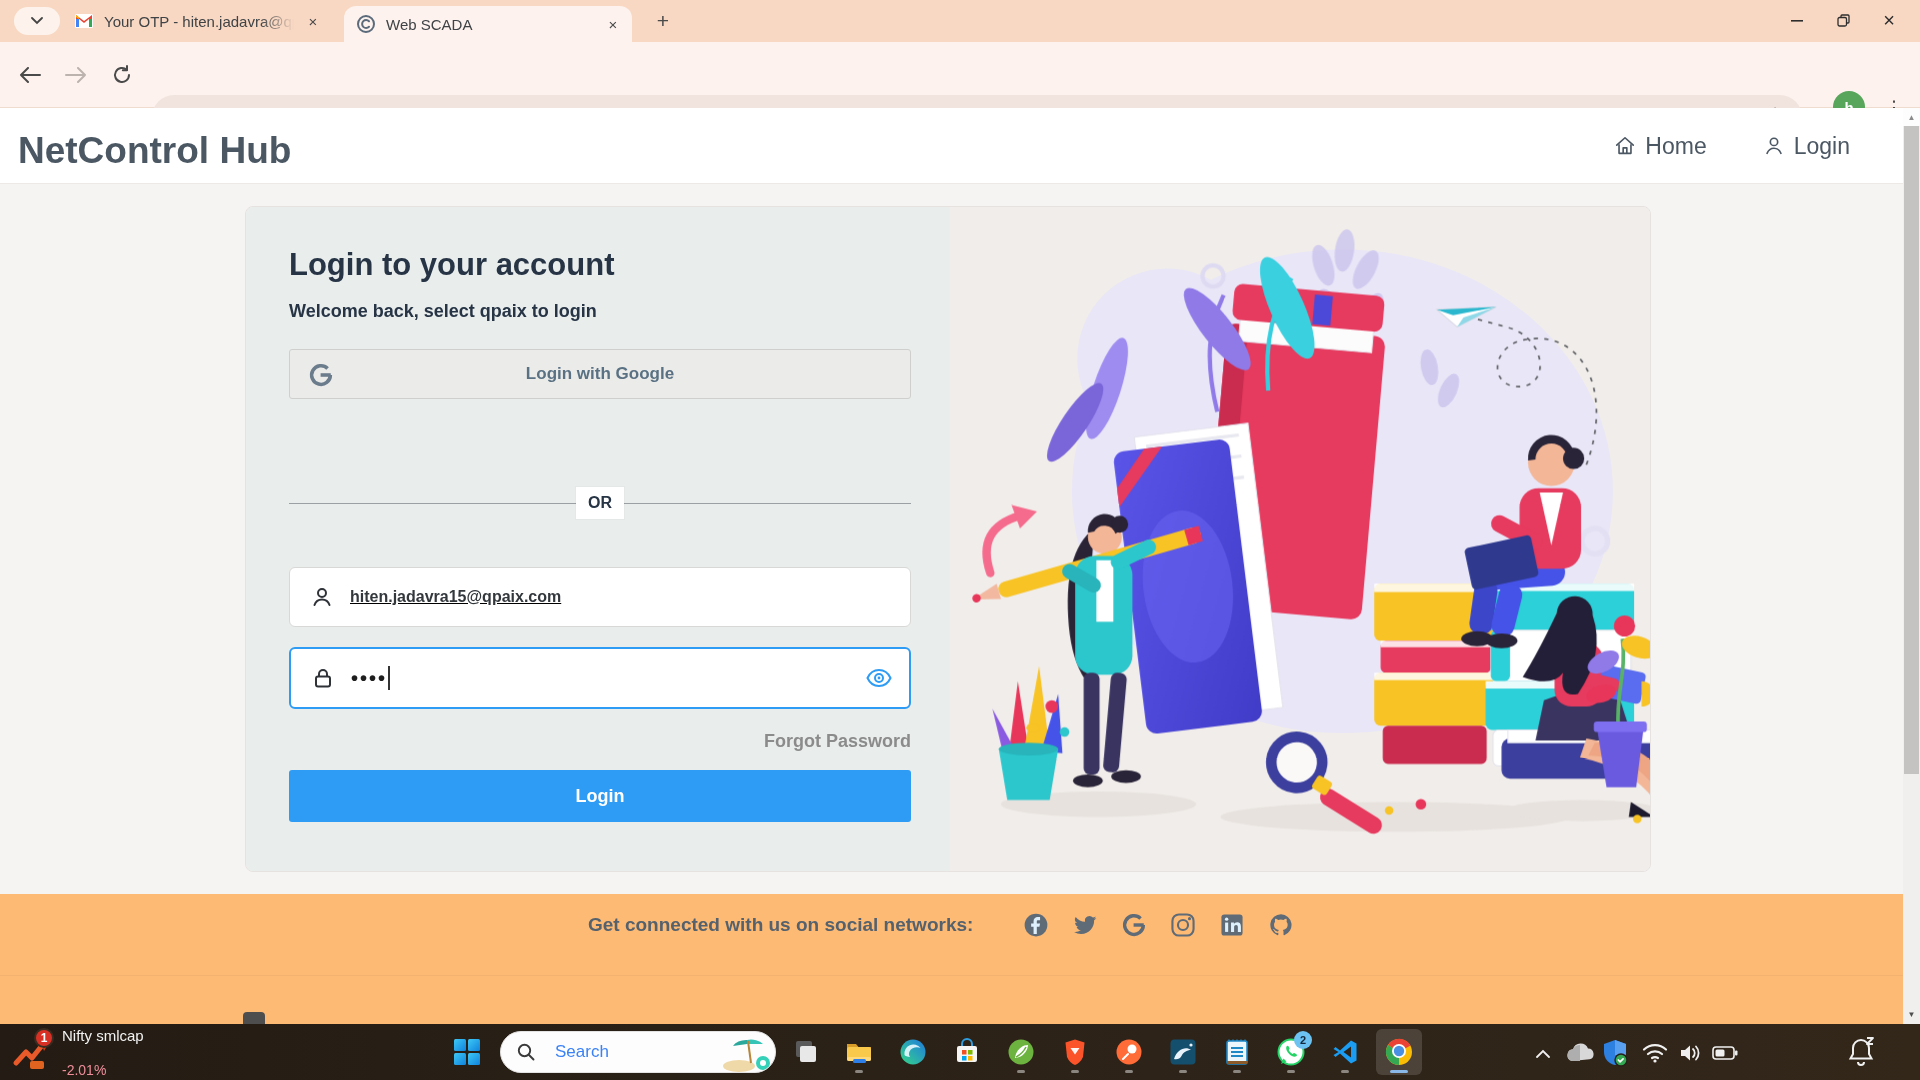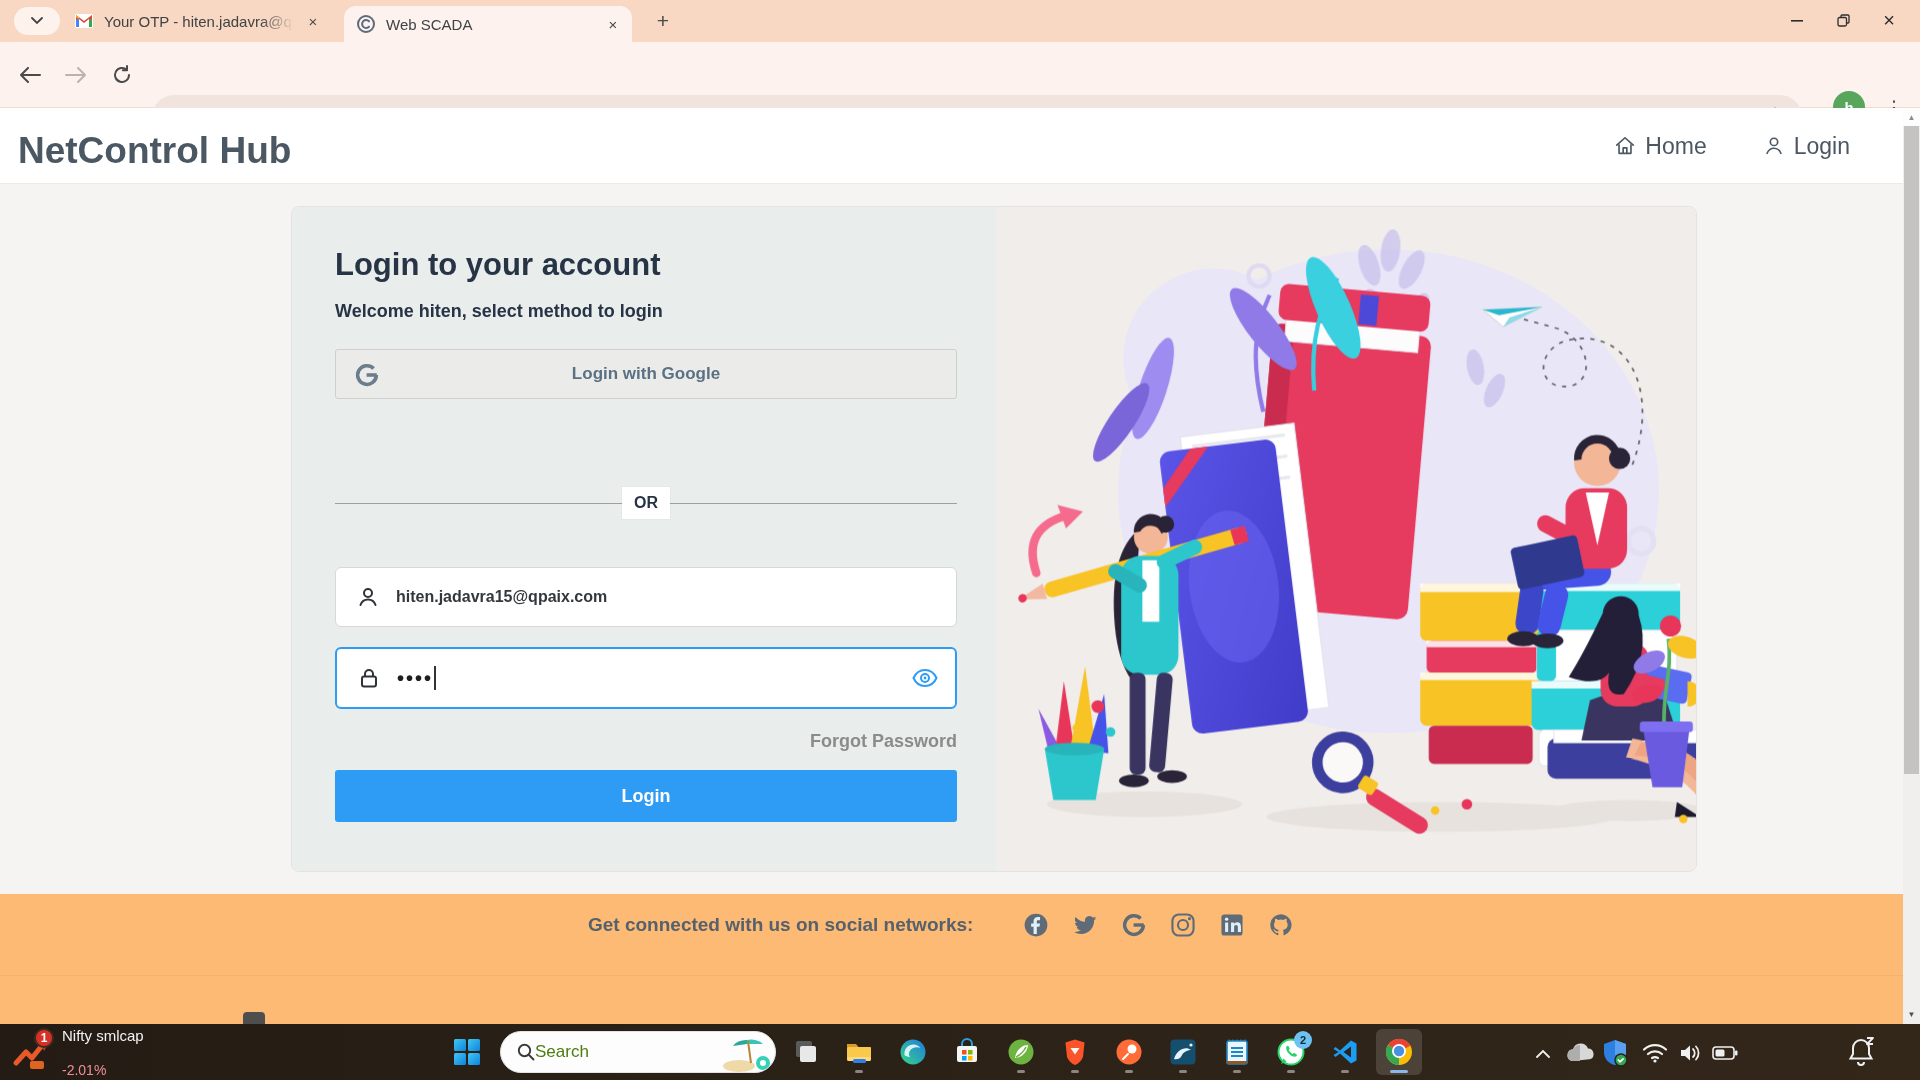--- a/index.html
+++ b/index.html
@@ -28,34 +28,34 @@
   .menu-dots { position:absolute; left:1880px; top:51px; width:28px; height:28px; color:#4a4a4a; font-size:19px; display:flex; align-items:center; justify-content:center; }
 
   
   .site-header { position:absolute; left:0; top:108px; width:1920px; height:76px; background:#ffffff; border-bottom:1px solid #ece9e6; }
   .brand { position:absolute; left:18px; top:22px; font-size:37px; font-weight:bold; color:#4b5763; }
   .site-nav { position:absolute; right:70px; top:0; height:76px; display:flex; align-items:center; gap:56px; }
   .nav-item { display:flex; align-items:center; gap:9px; font-size:23px; color:#4b5763; }
 
   
   .page-bg { position:absolute; left:0; top:184px; width:1920px; height:710px; background:#f6f4f2; }
-  .card { position:absolute; left:245px; top:206px; width:1406px; height:666px; border:1px solid #e5e2e0; border-radius:8px; overflow:hidden; display:flex;margin-left:46px; }
+  .card { position:absolute; left:245px; top:206px; width:1406px; height:666px; border:1px solid #e5e2e0; border-radius:8px; overflow:hidden; display:flex; }
   .form-pane { position:relative; width:704px; height:100%; background:#e9edec; }
   .illu-pane { position:relative; flex:1; background:#f1edea; }
   .fw { position:absolute; left:43px; width:622px; }
   .login-title { top:40px; font-size:31px; font-weight:bold; color:#263445; }
   .login-sub { top:94px; font-size:18px; font-weight:bold; color:#263445; }
   .google-btn { top:142px; height:50px; background:#ebebe9; border:1px solid #cfcfcd; border-radius:3px; display:flex; align-items:center; justify-content:center; }
   .google-btn .glabel { font-size:17px; font-weight:bold; color:#5a7184; }
   .google-g { position:absolute; left:18px; top:12px; }
   .or-wrap { top:280px; height:32px; }
   .or-line { position:absolute; left:0; right:0; top:16px; height:1px; background:#9aa0a3; }
   .or-badge { position:absolute; left:50%; transform:translateX(-50%); top:0; width:48px; height:32px; background:#fff; display:flex; align-items:center; justify-content:center; font-size:16px; font-weight:bold; color:#263445; box-shadow:0 0 0 1px rgba(0,0,0,0.02); }
   .field { background:#fff; border-radius:6px; display:flex; align-items:center; }
-  .email-field { top:360px; height:60px; border:1px solid #d8d8d6; }
+  .email-field { top:360px; height:60px; border:1px solid #d8d8d6;text-decoration:underline; }
   .pwd-field { top:440px; height:62px; border:2px solid #2e9cf4; }
   .field .ficon { margin:0 16px 0 20px; flex:0 0 auto; }
   .field input { border:none; outline:none; background:transparent; font-family:"Liberation Sans",sans-serif; font-size:16px; font-weight:bold; color:#33383d; flex:1; }
   .pwd-dots { font-size:20px; font-weight:bold; color:#1e1e1e; letter-spacing:2px; }
   .caret { display:inline-block; width:2px; height:24px; background:#333; margin-left:1px; vertical-align:middle; }
   .eye-btn { margin-left:auto; margin-right:16px; width:28px; height:28px; display:flex; align-items:center; justify-content:center; }
   .forgot { top:524px; text-align:right; font-size:18px; font-weight:bold; color:#8b8b8b; }
   .login-btn { top:563px; height:52px; background:#2e9cf4; border-radius:3px; display:flex; align-items:center; justify-content:center; font-size:18px; font-weight:bold; color:#ffffff; }
 
   
@@ -72,21 +72,21 @@
   .widget-icon { position:relative; width:42px; height:42px; }
   .widget-badge { position:absolute; right:-2px; top:-3px; width:20px; height:20px; border-radius:50%; background:#d93025; border:2px solid #3a2c20; color:#fff; font-size:12px; font-weight:bold; display:flex; align-items:center; justify-content:center; }
   .widget-txt { margin-left:10px; }
   .widget-title { font-size:15px; color:#f2f2f2; }
   .widget-change { font-size:14px; color:#ef8e9b; margin-top:18px; }
   .tb-slot { position:absolute; top:5px; width:46px; height:46px; display:flex; align-items:center; justify-content:center; border-radius:6px; }
   .tb-slot.running::after { content:""; position:absolute; bottom:2px; left:50%; transform:translateX(-50%); width:8px; height:3px; border-radius:2px; background:rgba(255,255,255,0.45); }
   .tb-slot.active-app { background:rgba(255,255,255,0.14); }
   .tb-slot.active-app::after { content:""; position:absolute; bottom:2px; left:50%; transform:translateX(-50%); width:18px; height:3px; border-radius:2px; background:#8ab8e8; }
   .searchpill { position:absolute; left:500px; top:7px; width:276px; height:42px; border-radius:21px; background:#fdfdfd; border:1px solid #e3e3e3; display:flex; align-items:center; overflow:hidden; }
-  .searchpill .slabel { font-size:17px; color:#4d7c0f; margin-left:0; flex:1; }
+  .searchpill .slabel { font-size:17px; color:#3b82f6; margin-left:20px; flex:1; }
   .tray-icon { position:absolute; top:14px; width:30px; height:30px; display:flex; align-items:center; justify-content:center; }
 
   
   .scrollbar { position:absolute; right:0; top:108px; width:17px; height:916px; background:#f1efee; }
   .sb-up { position:absolute; top:0; left:0; width:17px; height:18px; background:#fdfdfd; color:#8a8a8a; font-size:8px; display:flex; align-items:center; justify-content:center; }
   .sb-thumb { position:absolute; top:18px; left:1px; width:15px; height:648px; background:#c5c3c2; }
   .sb-down { position:absolute; bottom:2px; left:0; width:17px; height:16px; color:#4f4f4f; font-size:8px; display:flex; align-items:center; justify-content:center; }
 
   svg { display:block; }
 </style>
@@ -203,21 +203,21 @@
         <span>Login</span>
       </div>
     </div>
   </div>
 
   <div class="page-bg"></div>
 
   <div class="card">
     <div class="form-pane">
       <div class="fw login-title">Login to your account</div>
-      <div class="fw login-sub">Welcome hiten, select method to login</div>
+      <div class="fw login-sub">Welcome back, select qpaix to login</div>
 
       <div class="fw google-btn">
         <svg class="google-g" width="26" height="26" viewBox="0 0 32 32">
             <path d="M27.5 16a11.5 11.5 0 1 1-3.4-8.1" fill="none" stroke="#6b7c8c" stroke-width="4.4"></path>
             <path d="M28 16H15.5" stroke="#6b7c8c" stroke-width="4.4"></path>
           </svg>
         <span class="glabel">Login with Google</span>
       </div>
 
       <div class="fw or-wrap">

